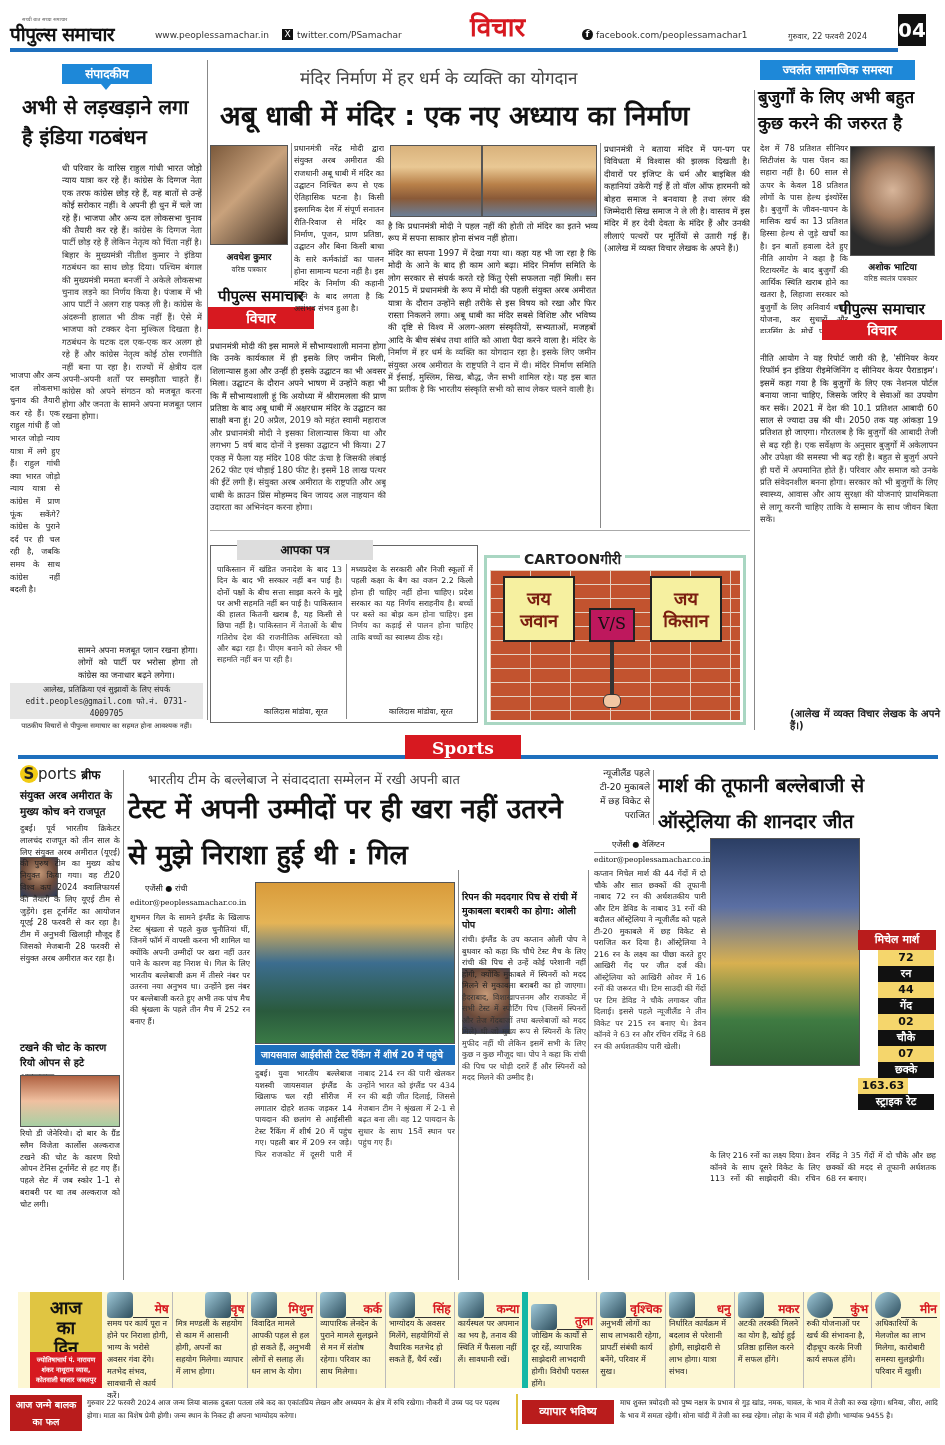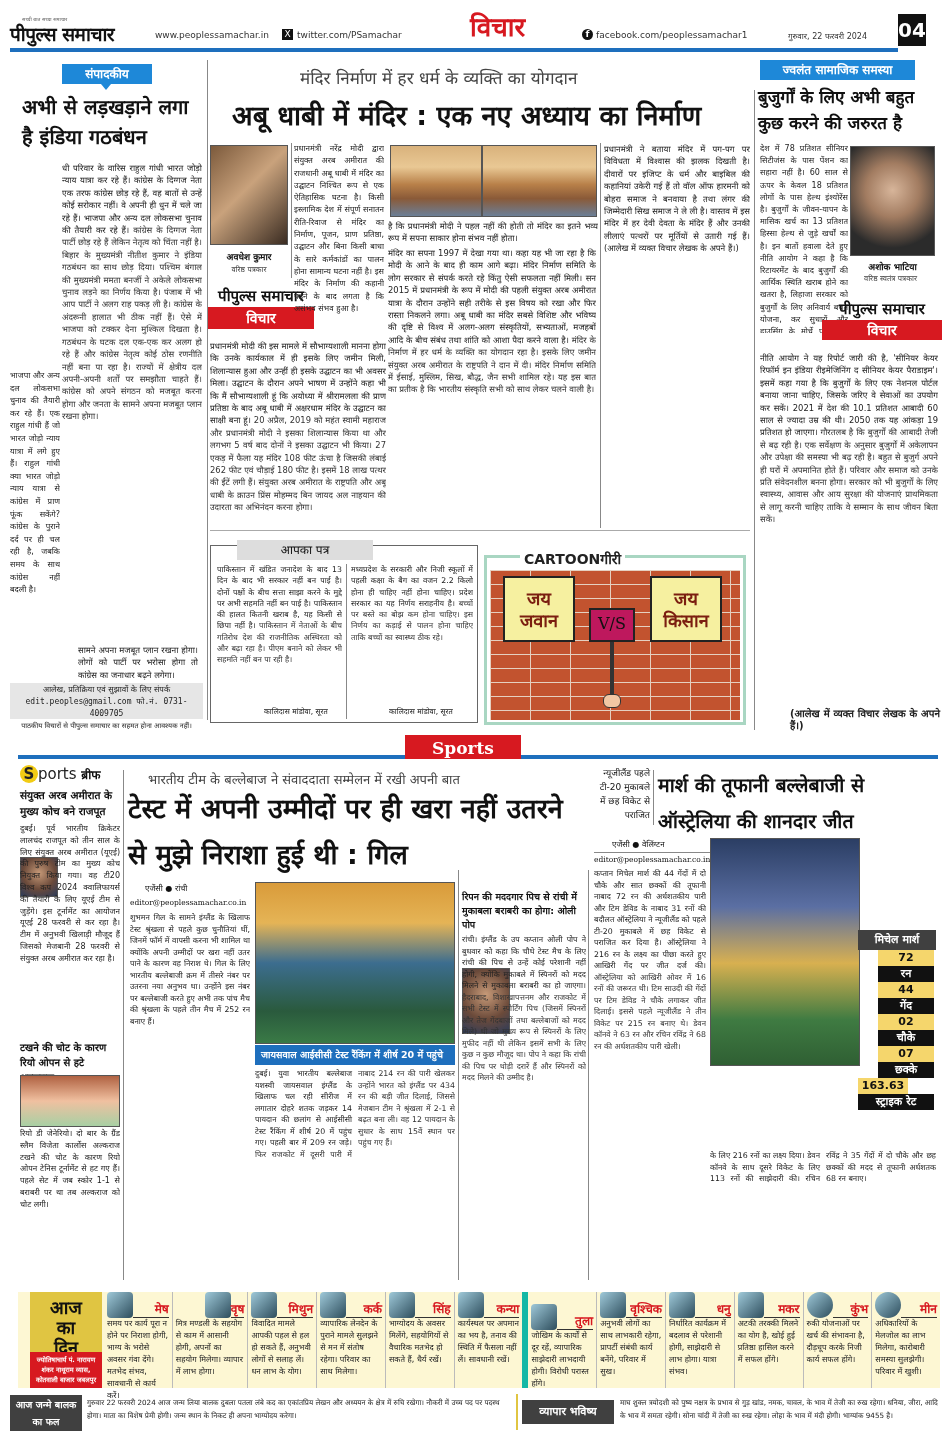--- a/index.html
+++ b/index.html
@@ -21,39 +21,39 @@
   .photo { background: linear-gradient(135deg,#7c5a3c,#c9a27c 45%,#3a2c22); border: 1px solid #555; }
   .photo-temple { background: linear-gradient(180deg,#d9b27c 0%,#e9c894 30%,#b88049 55%,#8a5a38 75%,#6b7f97 100%); }
   .photo-elder { background: radial-gradient(circle at 50% 40%,#d7b59a 0,#a27c61 35%,#2b2b2b 75%); }
   .photo-cricket { background: linear-gradient(180deg,#d99b3a 0%,#e5b456 25%,#3c6d8f 50%,#2a5a3d 80%,#3a7a46 100%); }
   .photo-cricket2 { background: linear-gradient(180deg,#2b3e64 0%,#5b6fa3 30%,#d8b050 55%,#3f7b42 80%,#2f5f33 100%); }
   .photo-small { background: radial-gradient(circle at 50% 40%,#c79a78 0,#6b4a3a 55%,#2c3b5a 100%); }
   .brand-box { text-align: center; }
   .brand-name { font-weight: bold; font-size: 20px; color: #111; }
   .brand-vichar { background: #d71920; color: #fff; font-weight: bold; font-size: 18px; text-align: center; }
   .feedback { background: #e6e6e6; font-size: 8px; line-height: 12px; text-align: center; color: #222; }
-  .letters-title { background: #ddd; font-weight: normal; font-size: 12px; text-align: center; }
+  .letters-title { background: #ddd; font-weight: bold; font-size: 12px; text-align: center; }
   .cartoon-frame { border: 3px solid #a9d6c2; background: #fff; }
   .brick { background-color: #c2532f;
     background-image: linear-gradient(#e5d0c0 1px, transparent 1px), linear-gradient(90deg, #e5d0c0 1px, transparent 1px);
     background-size: 40px 14px; }
   .cartoon-sign { background: #f6f0a0; border: 2px solid #222; color: #7b1e10; font-weight: bold; text-align: center; font-size: 18px; line-height: 22px; }
   .vs-sign { background: #be185d; border: 2px solid #222; font-family: "DejaVu Serif", serif; font-size: 16px; text-align: center; line-height: 28px; }
   .sports-tab { background: #d71920; color: #fff; font-family: "DejaVu Serif", serif; font-weight: bold; font-size: 17px; text-align: center; line-height: 26px; }
   .statbox { width: 56px; text-align: center; font-weight: bold; font-size: 11px; line-height: 16px; }
   .stat-val { background: #f5d66c; color: #111; }
   .stat-lbl { background: #111; color: #fff; }
   .caption-blue { background: #1e6fbd; color: #fff; font-size: 11px; font-weight: bold; padding-left: 6px; line-height: 20px; }
   .rashi { background: #fdf7d3; }
   .rashi-name { color: #d71920; font-weight: bold; font-size: 12px; text-align: right; border-bottom: 1px solid #333; }
   .rashi-text { font-size: 8px; line-height: 12px; color: #222; }
   .rashi-icon { width: 26px; height: 26px; border-radius: 4px; background: linear-gradient(135deg,#9fc9d9,#2d4d5c); }
   .aaj-box { background: #e0c542; text-align: center; font-weight: bold; font-size: 18px; line-height: 20px; color: #111; }
   .aaj-red { background: #d71920; color: #fff; font-size: 8px; line-height: 11px; font-weight: bold; text-align: center; padding: 3px 2px; }
-  .red-label { background: #404040; color: #fff; font-weight: bold; text-align: center; }
+  .red-label { background: #b91c1c; color: #fff; font-weight: bold; text-align: center; }
 </style>
 </head>
 <body>
 
 <div class="abs" style="left:0;top:0;width:945px;height:48px;">
   <div class="abs" style="left:22px;top:16px;font-size:5px;color:#555;">सच्ची बात सच्चा समाचार</div>
   <div class="abs masthead-logo" style="left:10px;top:21px;font-size:19px;">पीपुल्स समाचार</div>
   <div class="abs masthead-small" style="left:155px;top:30px;">www.peoplessamachar.in</div>
   <div class="abs" style="left:282px;top:29px;width:11px;height:11px;background:#111;color:#fff;font-size:9px;line-height:11px;text-align:center;">X</div>
   <div class="abs masthead-small" style="left:297px;top:30px;">twitter.com/PSamachar</div>
@@ -75,21 +75,21 @@
 <div class="abs txt" style="left:10px;top:370px;width:50px;height:260px;overflow:hidden;font-size:8px;line-height:12.6px;">भाजपा और अन्य दल लोकसभा चुनाव की तैयारी कर रहे हैं। एक राहुल गांधी हैं जो भारत जोड़ो न्याय यात्रा में लगे हुए हैं। राहुल गांधी क्या भारत जोड़ो न्याय यात्रा से कांग्रेस में प्राण फूंक सकेंगे? कांग्रेस के पुराने दर्द पर ही चल रही है, जबकि समय के साथ कांग्रेस नहीं बदली है।</div>
 <div class="abs txt" style="left:78px;top:644px;width:120px;height:38px;overflow:hidden;">सामने अपना मजबूत प्लान रखना होगा। लोगों को पार्टी पर भरोसा होगा तो कांग्रेस का जनाधार बढ़ने लगेगा।</div>
 <div class="abs feedback" style="left:10px;top:683px;width:193px;height:36px;padding-top:1px;">
   <div>आलेख, प्रतिक्रिया एवं सुझावों के लिए संपर्क</div>
   <div style="font-family:'DejaVu Sans Mono',monospace;font-size:8px;">edit.peoples@gmail.com फो.नं. 0731-4009705</div>
   <div style="font-size:7px;">पाठकीय विचारों से पीपुल्स समाचार का सहमत होना आवश्यक नहीं।</div>
 </div>
 <div class="abs vline" style="left:207px;top:60px;height:660px;"></div>
 
 <div class="abs serif" style="left:300px;top:66px;font-size:17px;color:#444;">मंदिर निर्माण में हर धर्म के व्यक्ति का योगदान</div>
-<div class="abs heading-black" style="left:232px;top:96px;font-size:27px;line-height:40px;white-space:nowrap;">अबू धाबी में मंदिर : एक नए अध्याय का निर्माण</div>
+<div class="abs heading-black" style="left:220px;top:96px;font-size:27px;line-height:40px;white-space:nowrap;">अबू धाबी में मंदिर : एक नए अध्याय का निर्माण</div>
 <div class="abs photo" style="left:210px;top:145px;width:78px;height:100px;"></div>
 <div class="abs" style="left:210px;top:250px;width:78px;text-align:center;font-size:9px;font-weight:bold;">अवधेश कुमार</div>
 <div class="abs" style="left:210px;top:264px;width:78px;text-align:center;font-size:7.5px;color:#444;">वरिष्ठ पत्रकार</div>
 <div class="abs brand-box" style="left:208px;top:285px;width:106px;">
   <div class="brand-name" style="font-size:15px;">पीपुल्स समाचार</div>
   <div class="brand-vichar" style="font-size:14px;line-height:22px;margin-top:2px;">विचार</div>
 </div>
 <div class="abs vline" style="left:291px;top:143px;height:135px;"></div>
 <div class="abs txt" style="left:294px;top:143px;width:90px;height:196px;overflow:hidden;font-size:8px;line-height:12.3px;">प्रधानमंत्री नरेंद्र मोदी द्वारा संयुक्त अरब अमीरात की राजधानी अबू धाबी में मंदिर का उद्घाटन निश्चित रूप से एक ऐतिहासिक घटना है। किसी इस्लामिक देश में संपूर्ण सनातन रीति-रिवाज से मंदिर का निर्माण, पूजन, प्राण प्रतिष्ठा, उद्घाटन और बिना किसी बाधा के सारे कर्मकांडों का पालन होना सामान्य घटना नहीं है। इस मंदिर के निर्माण की कहानी पढ़ने के बाद लगता है कि असंभव संभव हुआ है।</div>
 <div class="abs txt" style="left:210px;top:340px;width:176px;height:190px;overflow:hidden;">

